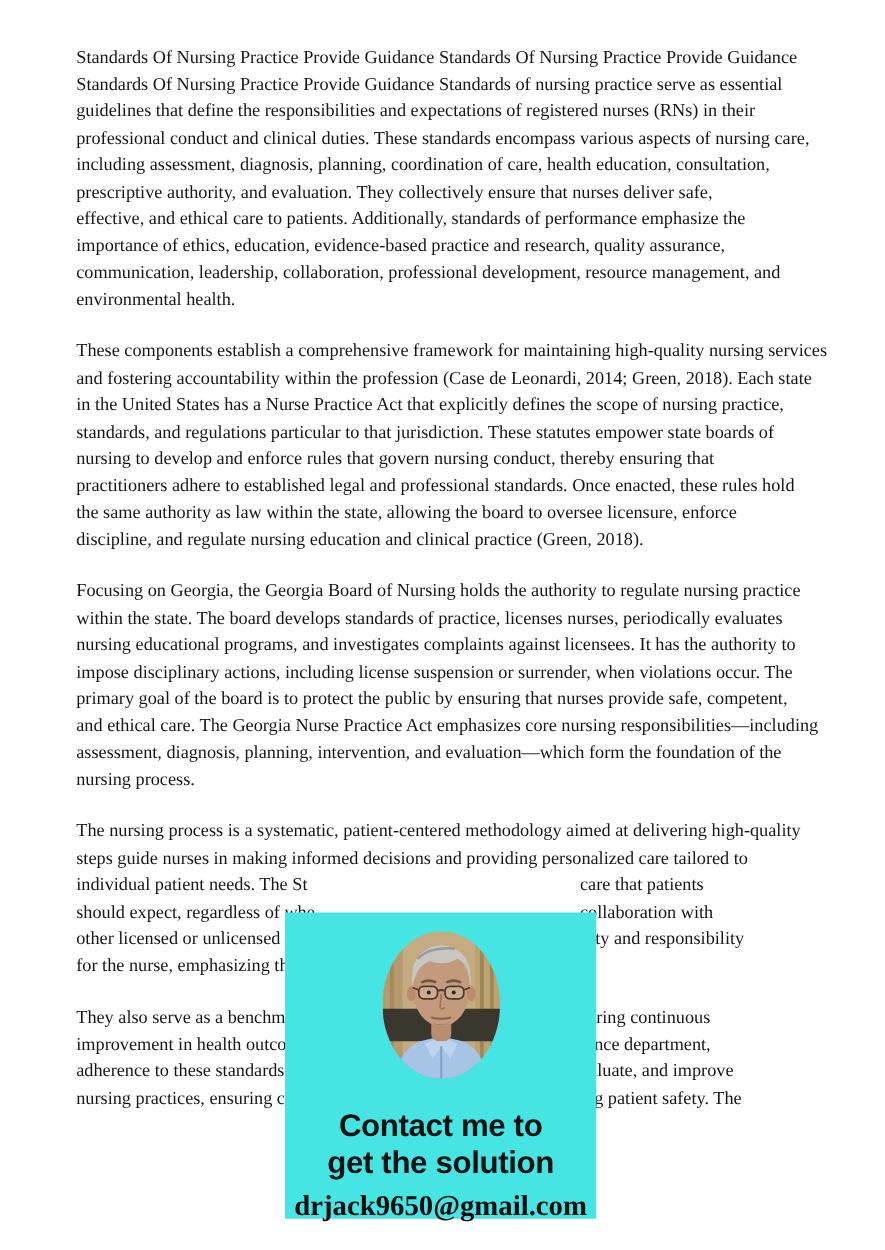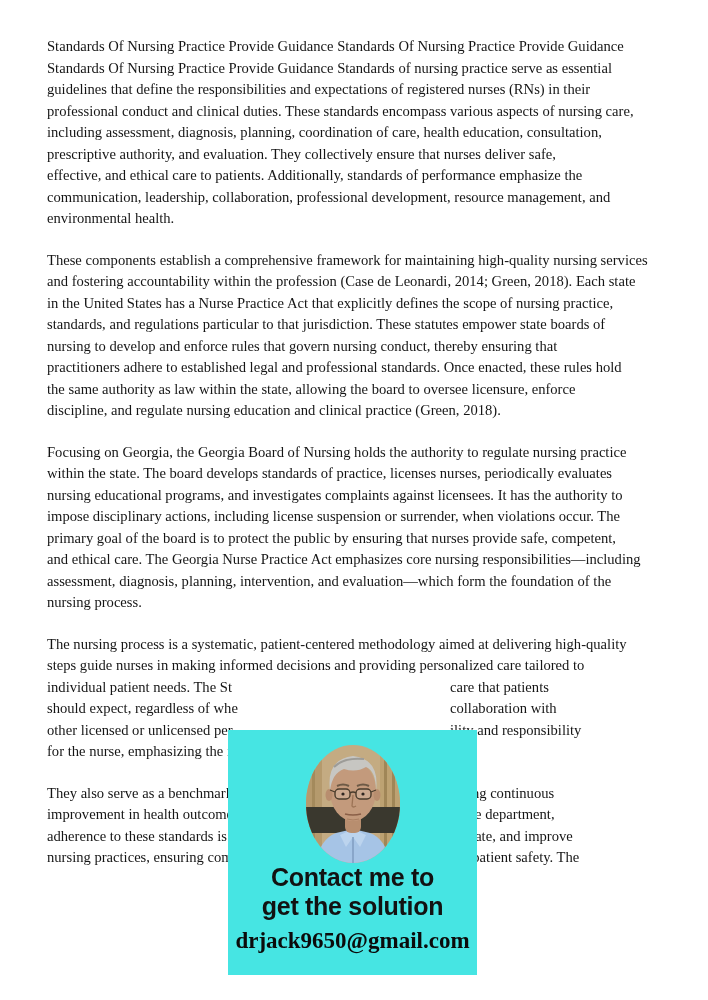--- a/index.html
+++ b/index.html
@@ -10,21 +10,21 @@
     overflow:hidden;
     font-family:"Liberation Serif","DejaVu Serif",serif;
   }
   .document-text{
     position:absolute;
     left:47px;top:36px;
     width:616px;
     font-size:14.6px;
     color:#151515;
   }
-  .paragraph{margin:0 0 20px 0;}
+  .paragraph{margin:0 0 20px 14px;}
   .line{
     position:relative;
     height:21.5px;
     line-height:21.5px;
     white-space:nowrap;
   }
   .frag-right{
     position:absolute;
     left:403px;top:0;
     white-space:nowrap;
@@ -42,21 +42,21 @@
   }
   .photo-oval{
     margin-top:15px;
     width:94px;height:118px;
     border-radius:50%;
     overflow:hidden;
     flex:0 0 auto;
   }
   .photo-oval svg{display:block;}
   .contact-heading{
-    margin-top:0;
+    margin-top:24px;
     font-family:"Liberation Sans","DejaVu Sans",sans-serif;
     font-weight:bold;
     font-size:25px;
     line-height:29px;
     color:#121212;
     letter-spacing:-0.3px;
   }
   .contact-email{
     margin-top:6px;
     font-family:"Liberation Serif","DejaVu Serif",serif;
@@ -74,20 +74,21 @@
   <div class="document-text">
 
   <div class="paragraph">
         <div class="line">Standards Of Nursing Practice Provide Guidance Standards Of Nursing Practice Provide Guidance</div>
         <div class="line">Standards Of Nursing Practice Provide Guidance Standards of nursing practice serve as essential</div>
         <div class="line">guidelines that define the responsibilities and expectations of registered nurses (RNs) in their</div>
         <div class="line">professional conduct and clinical duties. These standards encompass various aspects of nursing care,</div>
         <div class="line">including assessment, diagnosis, planning, coordination of care, health education, consultation,</div>
         <div class="line">prescriptive authority, and evaluation. They collectively ensure that nurses deliver safe,</div>
         <div class="line">effective, and ethical care to patients. Additionally, standards of performance emphasize the</div>
+        <div class="line">importance of ethics, education, evidence-based practice and research, quality assurance,</div>
         <div class="line">communication, leadership, collaboration, professional development, resource management, and</div>
         <div class="line">environmental health.</div>
       </div>
       <div class="paragraph">
         <div class="line">These components establish a comprehensive framework for maintaining high-quality nursing services</div>
         <div class="line">and fostering accountability within the profession (Case de Leonardi, 2014; Green, 2018). Each state</div>
         <div class="line">in the United States has a Nurse Practice Act that explicitly defines the scope of nursing practice,</div>
         <div class="line">standards, and regulations particular to that jurisdiction. These statutes empower state boards of</div>
         <div class="line">nursing to develop and enforce rules that govern nursing conduct, thereby ensuring that</div>
         <div class="line">practitioners adhere to established legal and professional standards. Once enacted, these rules hold</div>

